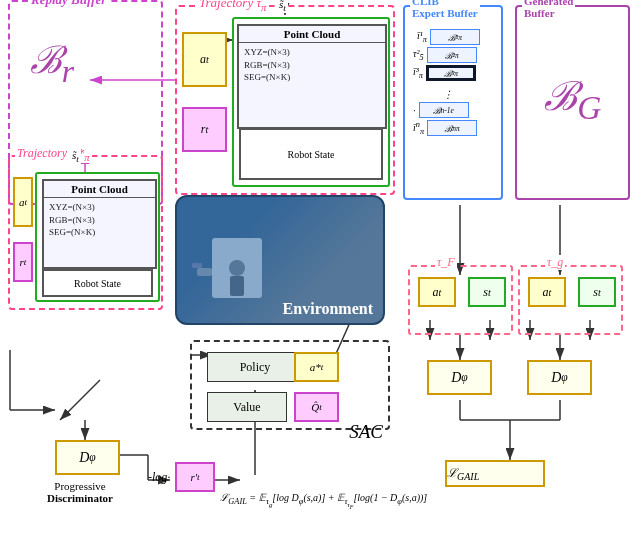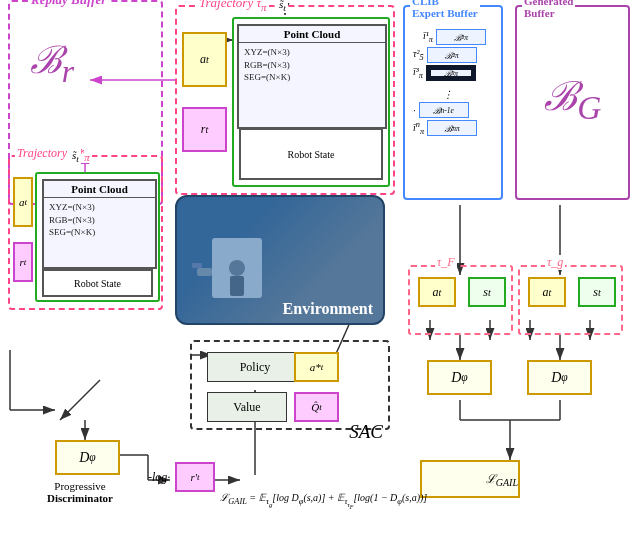--- a/index.html
+++ b/index.html
@@ -270,29 +270,29 @@
       background: #e8f0e8;
       display: flex;
       align-items: center;
       justify-content: center;
       font-size: 12px;
     }
 
     
     .lgail-box {
       position: absolute;
-      left: 420px;
+      left: 445px;
       top: 460px;
       width: 100px;
-      height: 38px;
+      height: 27px;
       border: 2px solid #cc9900;
       background: #ffffee;
       display: flex;
       align-items: center;
-      justify-content: flex-end;
+      justify-content: flex-start;
       font-size: 12px;
       font-style: italic;
     }
 
     
     .tau-box {
       position: absolute;
       border: 2px dashed #ff6688;
       border-radius: 3px;
     }
@@ -444,31 +444,31 @@
     </div>
   </div>
 
   <div class="clib-buffer">
     <div class="clib-title">
       <span>CLIB</span><br>
       <span>Expert Buffer</span>
     </div>
 
     <div style="position:absolute;top:20px;left:8px;">
-      <div style="font-size:10px;font-style:italic;margin:2px 10px;display:flex;align-items:center;">
+      <div style="font-size:10px;font-style:italic;margin:2px 4px;display:flex;align-items:center;">
         <span style="margin-right:3px;">ī¹<sub>π</sub></span>
         <div style="width:50px;height:16px;border:1px solid #4488ff;background:#eef4ff;display:flex;align-items:center;justify-content:center;font-size:9px;">ℬ¹<sub>π</sub></div>
       </div>
       <div style="font-size:10px;font-style:italic;margin:2px 0;display:flex;align-items:center;">
         <span style="margin-right:3px;">τ²<sub>5</sub></span>
         <div style="width:50px;height:16px;border:1px solid #4488ff;background:#eef4ff;display:flex;align-items:center;justify-content:center;font-size:9px;">ℬ²<sub>π</sub></div>
       </div>
       <div style="font-size:10px;font-style:italic;margin:2px 0;display:flex;align-items:center;">
         <span style="margin-right:3px;">ī³<sub>π</sub></span>
-        <div style="width:50px;height:16px;border:5px solid #0f172a;background:#eef4ff;display:flex;align-items:center;justify-content:center;font-size:9px;">ℬ³<sub>π</sub></div>
+        <div style="width:50px;height:16px;border:3px solid #0f172a;background:#eef4ff;display:flex;align-items:center;justify-content:center;font-size:9px;">ℬ³<sub>π</sub></div>
       </div>
       <div style="font-size:10px;font-style:italic;margin:8px 0 2px 30px;">⋮</div>
       <div style="font-size:10px;font-style:italic;margin:2px 0;display:flex;align-items:center;">
         <span style="margin-right:3px;">·</span>
         <div style="width:50px;height:16px;border:1px solid #4488ff;background:#eef4ff;display:flex;align-items:center;justify-content:center;font-size:9px;">ℬ<sup>n-1</sup><sub>e</sub></div>
       </div>
       <div style="font-size:10px;font-style:italic;margin:2px 0;display:flex;align-items:center;">
         <span style="margin-right:3px;">ī<sup>n</sup><sub>π</sub></span>
         <div style="width:50px;height:16px;border:1px solid #4488ff;background:#eef4ff;display:flex;align-items:center;justify-content:center;font-size:9px;">ℬ<sup>n</sup><sub>π</sub></div>
       </div>

